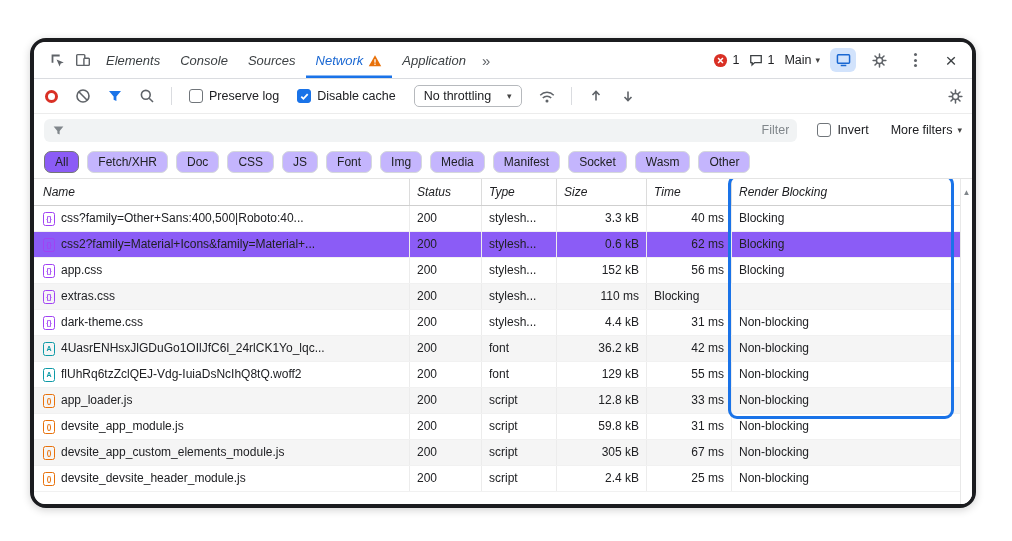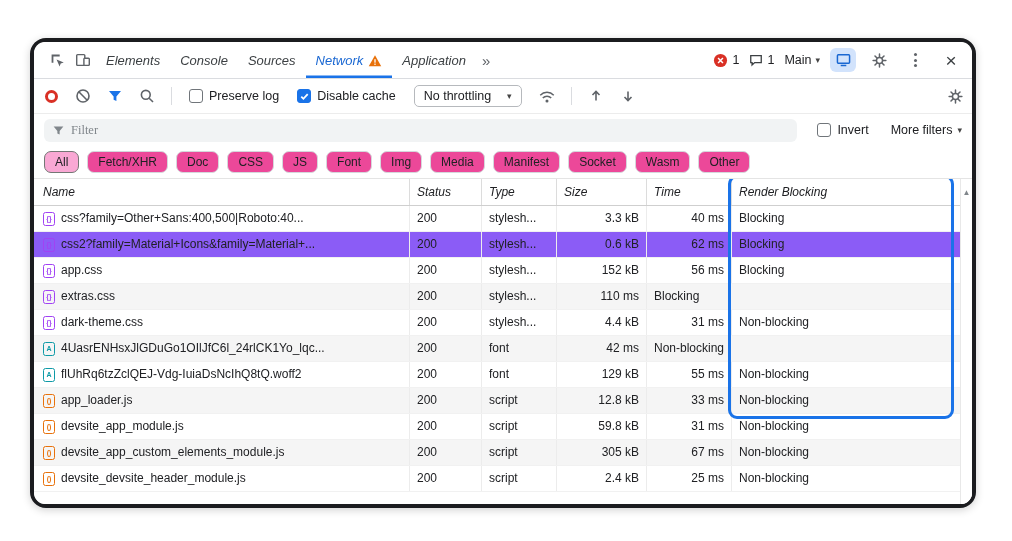--- a/index.html
+++ b/index.html
@@ -41,30 +41,30 @@
   .box.checked { background:#1a73e8; border-color:#1a73e8; }
   .select { display:flex; align-items:center; gap:16px; border:1px solid #b6b9bd; border-radius:5px;
             padding:3px 9px; margin:0 6px; background:#fff; white-space:nowrap; }
   .tb-spacer { flex:1; }
 
   
   .filterrow { height:32px; flex:none; display:flex; align-items:center; padding:0 10px; font-size:12.5px; }
   .finput { flex:1; height:23px; background:#f1f3f4; border-radius:6px; display:flex;
             align-items:center; gap:6px; padding:0 8px; margin-right:14px; }
   .finput input { flex:1; border:none; outline:none; background:transparent; font-size:12.5px;
-                  font-family:Liberation Serif, serif; color:#202124; }
+                  font-family:Liberation Sans, sans-serif; color:#202124;text-align:right; }
   .finput input::placeholder { color:#80868b; }
   .morefilters { display:flex; align-items:center; gap:5px; margin-left:16px; white-space:nowrap; }
 
   
   .chiprow { height:33px; flex:none; display:flex; align-items:center; gap:8px; padding:0 10px;
              border-bottom:1px solid #e4e4e4; font-size:12px; }
-  .chip { padding:3px 10px; border:1px solid #d5d8dc; border-radius:7px; background:#ec4899;
+  .chip { padding:3px 10px; border:1px solid #d5d8dc; border-radius:7px; background:#c4b5fd;
           color:#202124; white-space:nowrap; }
-  .chip.sel { background:#f9a8d4; border-color:#747775;border-radius:7px; }
+  .chip.sel { background:#8b5cf6; border-color:#747775;border-radius:7px; }
 
   
   .table { flex:1; position:relative; font-size:12px; overflow:hidden;
            --cols:376px 72px 75px 90px 85px 1fr; }
   .thead, .tr { display:grid; grid-template-columns:var(--cols); margin-right:12px; }
   .thead { height:27px; border-bottom:1px solid #cfcfcf;font-style:italic; }
   .th { line-height:26px; padding:0 7px; border-right:1px solid #dcdcdc; white-space:nowrap;
         overflow:hidden; color:#202124; }
   .th:last-child { border-right:none; }
   .tr { height:26px; border-bottom:1px solid #f1f1f1; }
@@ -352,20 +352,21 @@
         <div class="td c-time">31 ms</div>
         <div class="td">Non-blocking</div>
       </div>
       <div class="tr">
         <div class="td c-name">
               <span class="fic font"></span>
               <span class="nm">4UasrENHsxJlGDuGo1OIlJfC6l_24rlCK1Yo_lqc...</span>
             </div>
         <div class="td">200</div>
         <div class="td">font</div>
+        <div class="td c-size">36.2 kB</div>
         <div class="td c-time">42 ms</div>
         <div class="td">Non-blocking</div>
       </div>
       <div class="tr">
         <div class="td c-name">
               <span class="fic font"></span>
               <span class="nm">flUhRq6tzZclQEJ-Vdg-IuiaDsNcIhQ8tQ.woff2</span>
             </div>
         <div class="td">200</div>
         <div class="td">font</div>

